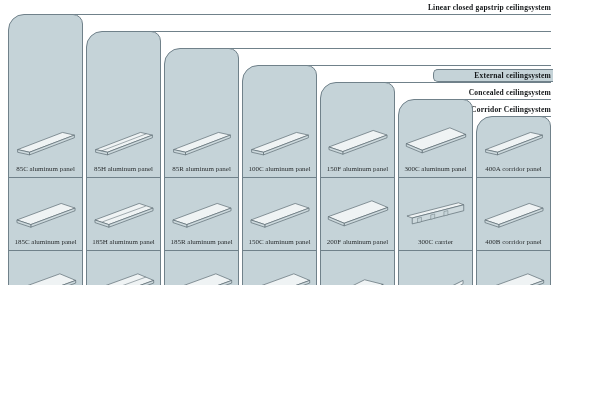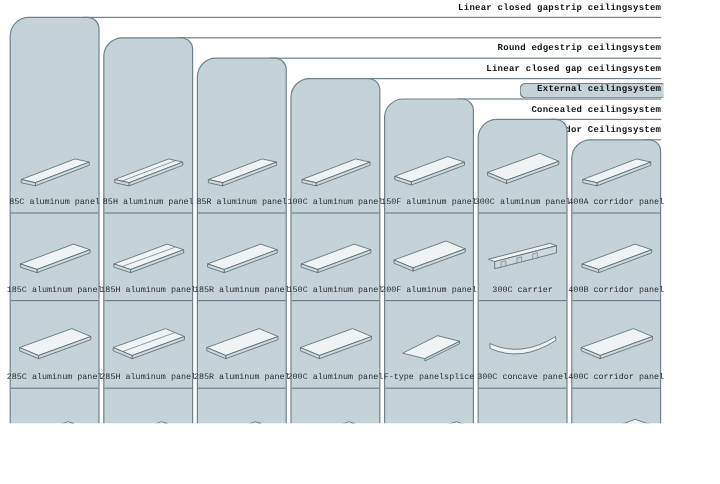--- a/index.html
+++ b/index.html
@@ -1,19 +1,19 @@
 <!DOCTYPE html>
 <html style="--bg: #ffffff; --card-bg: #c5d3d8; --line: #70818a; --label-text: #2b2f31; --header-text: #111416; --panel-fill: #eff3f4; --panel-side: #cdd9dd; --panel-stroke: #56656c;"><head>
 <meta charset="utf-8">
 <style>
   html,body{margin:0;padding:0;background:#fff;}
   .stage{
-    position:relative;width:600px;height:353px;overflow:hidden;
+    position:relative;width:600px;height:285px;overflow:hidden;
     background:var(--bg,#ffffff);
-    font-family:Liberation Mono, monospace;
+    font-family:Liberation Serif, serif;
   }
   .card{
     position:absolute;box-sizing:border-box;
     background:var(--card-bg,#c5d3d8);
     border:1px solid var(--line,#70818a);
     border-radius:16px 10px 0 0;
     display:flex;flex-direction:column;
   }
   .cell{
     display:flex;flex-direction:column;justify-content:flex-end;align-items:center;
@@ -107,23 +107,21 @@
       <path class="f" d="M8,34 Q48,9 91,23 L91,28 Q48,15 8,40 Z"></path>
     </g>
   </defs>
 </svg>
 
 <div class="stage">
     <div class="hline" style="top: 14px; left: 69px; width: 482px;"></div>
     <div class="hlabel" style="top: 2px;">Linear closed gapstrip ceilingsystem</div>
     <div class="hline" style="top: 31px; left: 147px; width: 404px;"></div>
     <div class="hline" style="top: 48px; left: 225px; width: 326px;"></div>
-    <div class="hlabel" style="top: 36px;">Round edgestrip ceilingsystem</div>
     <div class="hline" style="top: 65px; left: 303px; width: 248px;"></div>
-    <div class="hlabel" style="top: 53px;">Linear closed gap ceilingsystem</div>
     <div class="hl" style="top: 69px;"></div>
     <div class="hline" style="top: 82px; left: 381px; width: 170px;"></div>
     <div class="hlabel" style="top: 70px; text-align: center;">External ceilingsystem</div>
     <div class="hline" style="top: 99px; left: 459px; width: 92px;"></div>
     <div class="hlabel" style="top: 87px;">Concealed ceilingsystem</div>
     <div class="hline" style="top: 116px; left: 537px; width: 14px;"></div>
     <div class="hlabel" style="top: 104px;">Corridor Ceilingsystem</div>
     <div class="card" style="left: 8px; top: 14px; width: 75px; height: 383px;">
       <div class="cell grow">
         <svg viewBox="0 0 100 56" class="drawing">

